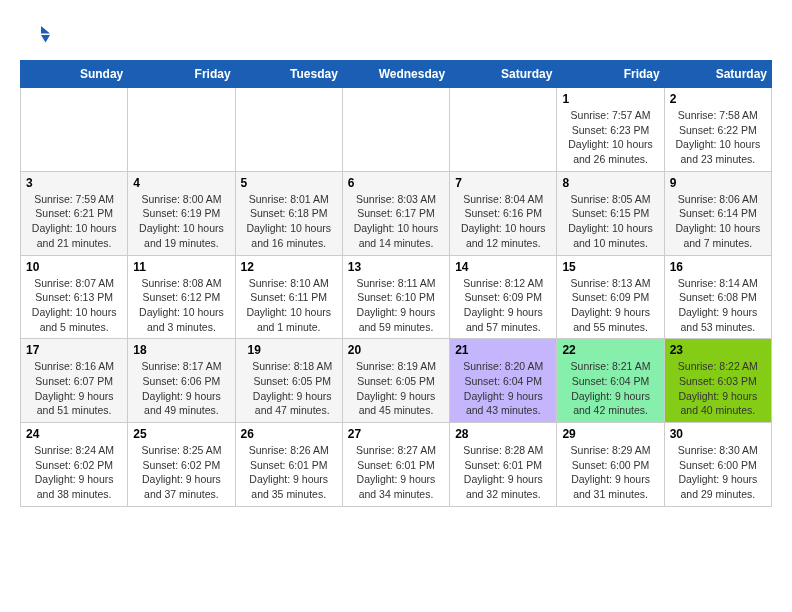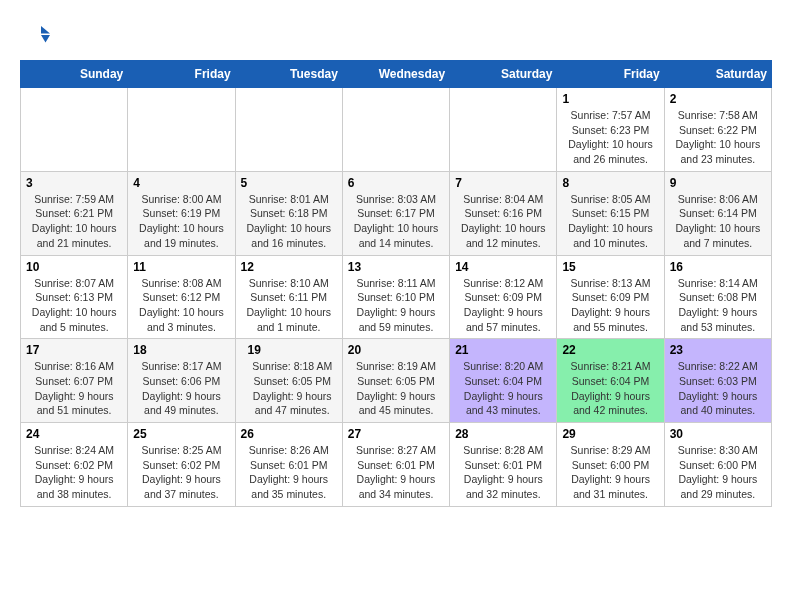--- a/index.html
+++ b/index.html
@@ -211,21 +211,21 @@
           <div class="day-info">Sunrise: 8:19 AM<br>Sunset: 6:05 PM<br>Daylight: 9 hours<br>and 45 minutes.</div>
         </td>
         <td style="background: #c4b5fd;">
           <span class="day-num">21</span>
           <div class="day-info">Sunrise: 8:20 AM<br>Sunset: 6:04 PM<br>Daylight: 9 hours<br>and 43 minutes.</div>
         </td>
         <td style="background: #86efac;">
           <span class="day-num">22</span>
           <div class="day-info">Sunrise: 8:21 AM<br>Sunset: 6:04 PM<br>Daylight: 9 hours<br>and 42 minutes.</div>
         </td>
-        <td style="background: #c4b5fd;">
+        <td style="background: #84cc16;">
           <span class="day-num">23</span>
           <div class="day-info">Sunrise: 8:22 AM<br>Sunset: 6:03 PM<br>Daylight: 9 hours<br>and 40 minutes.</div>
         </td>
       </tr>
       <tr>
         <td>
           <span class="day-num">24</span>
           <div class="day-info">Sunrise: 8:24 AM<br>Sunset: 6:02 PM<br>Daylight: 9 hours<br>and 38 minutes.</div>
         </td>
         <td>

